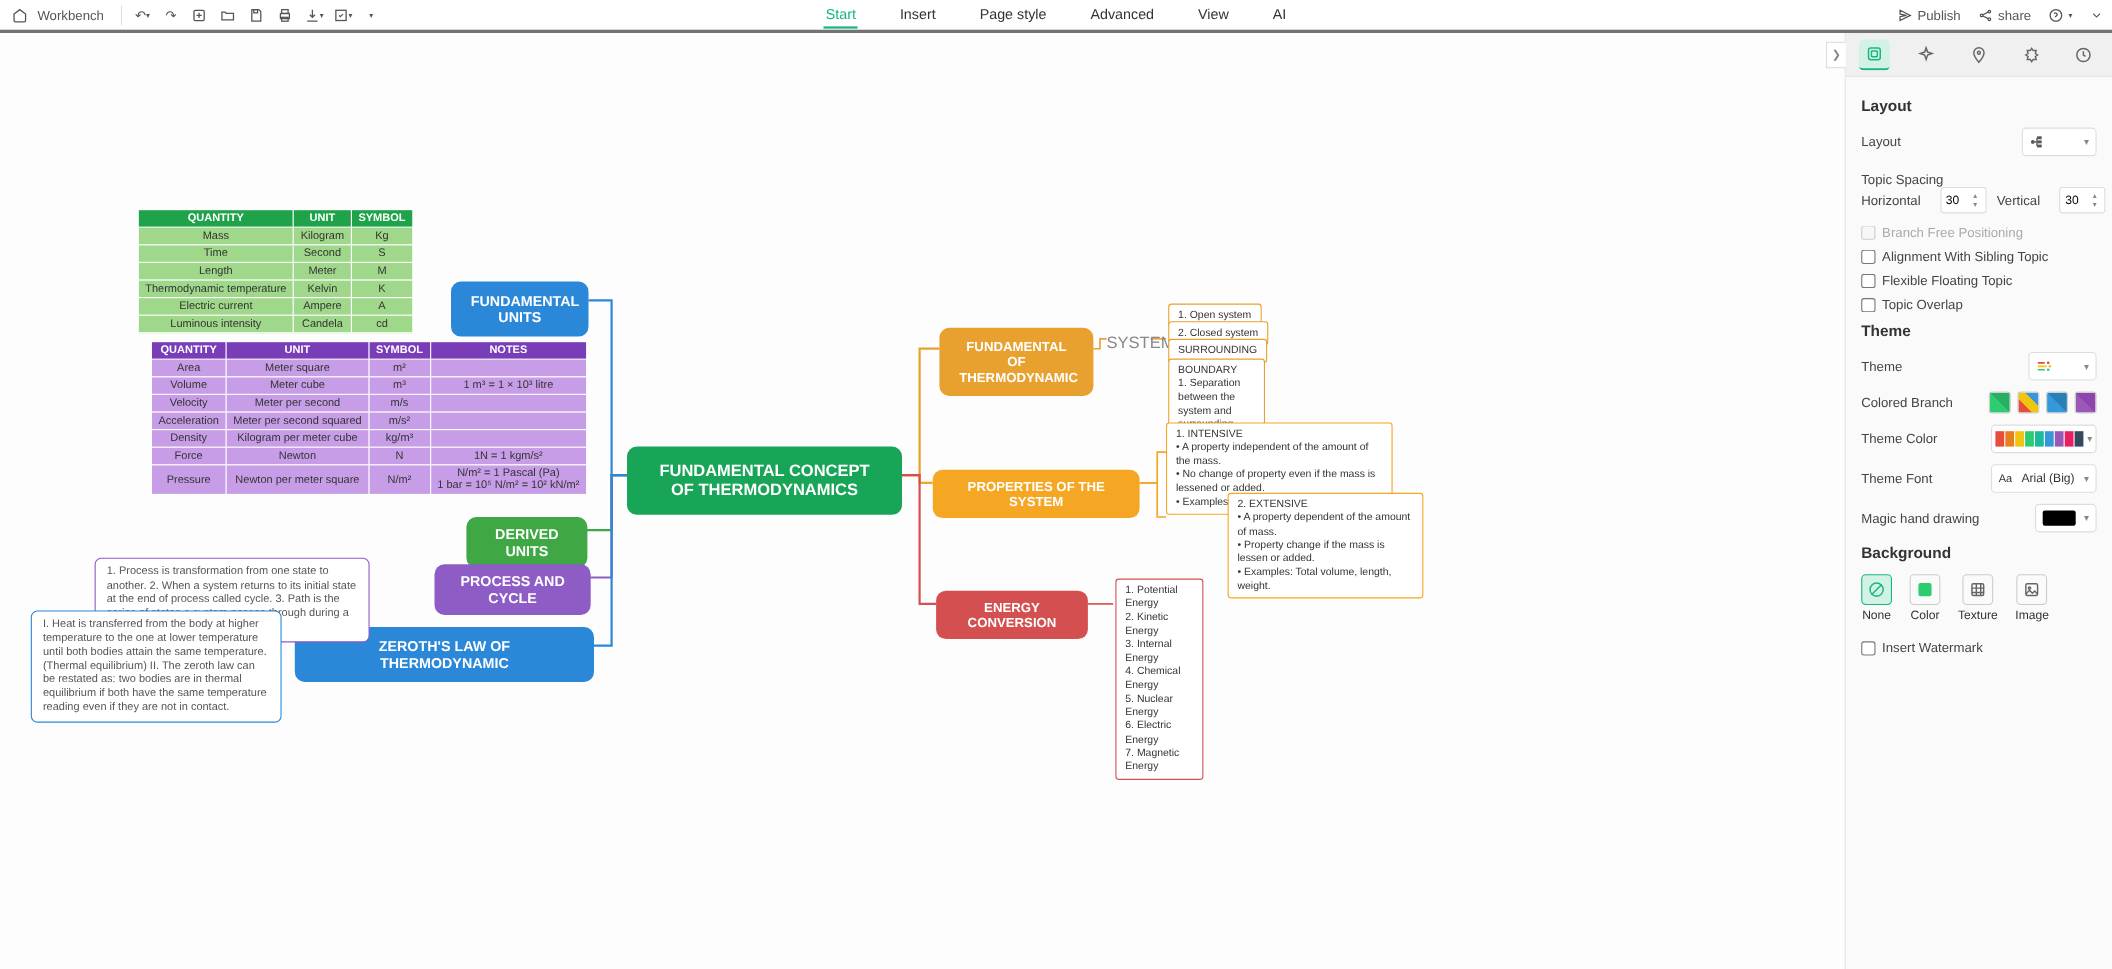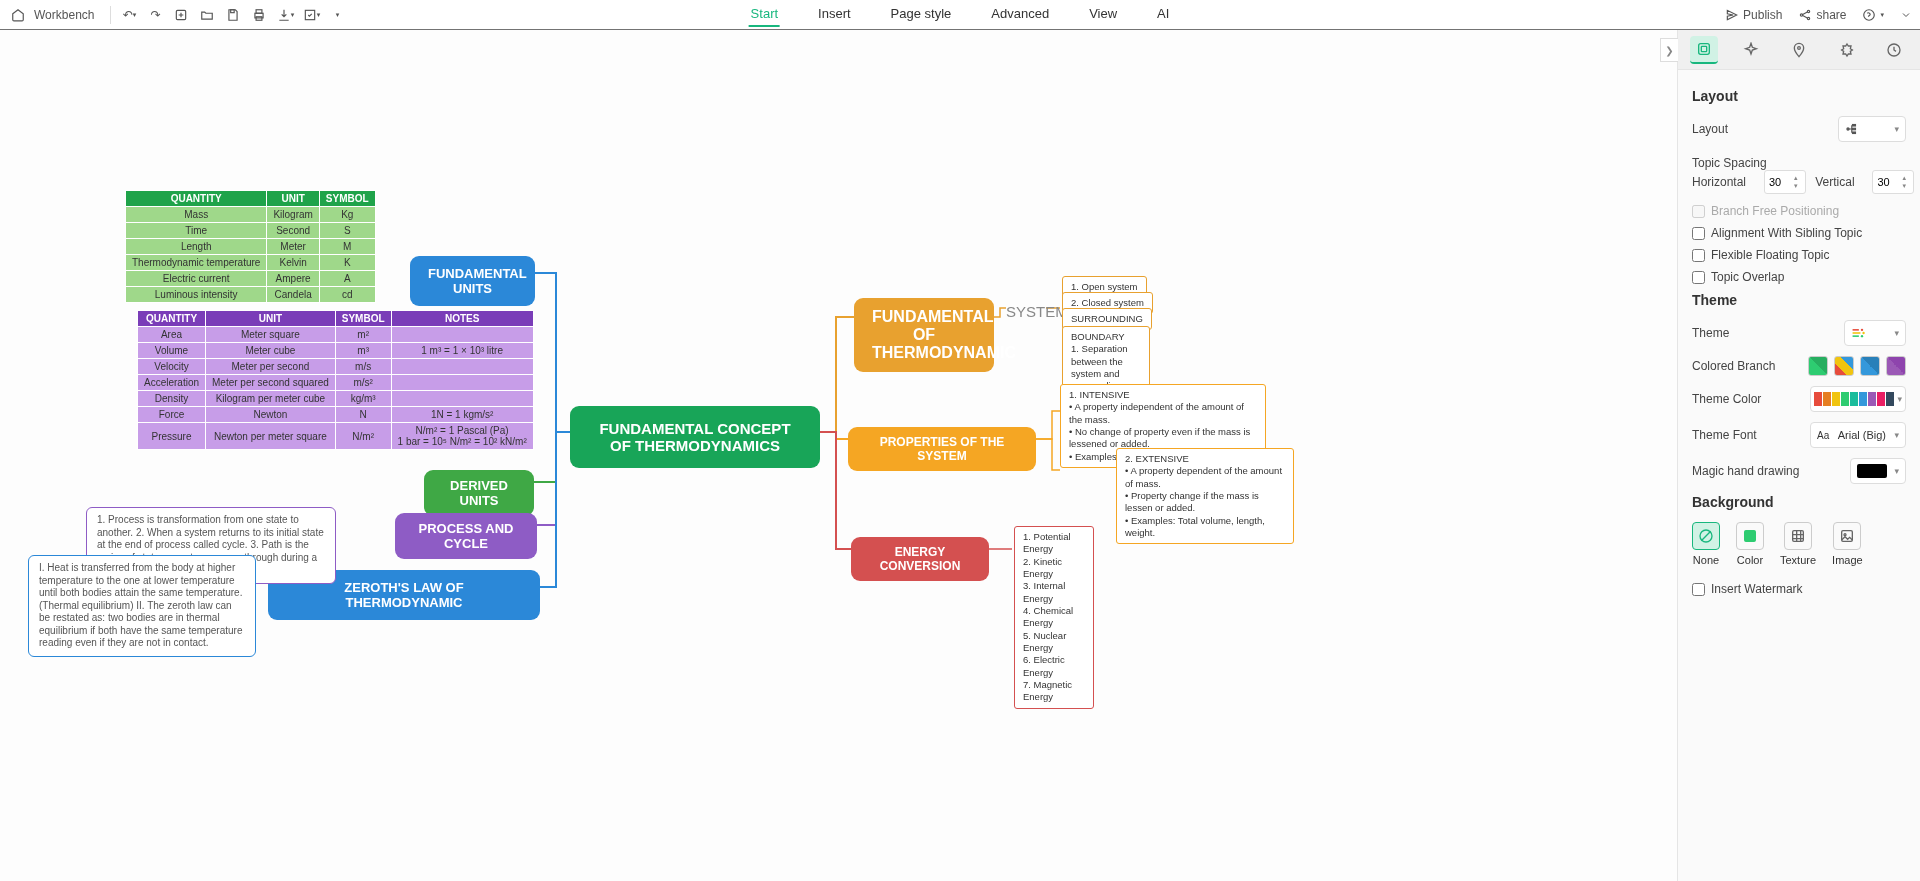--- a/index.html
+++ b/index.html
@@ -1,18 +1,18 @@
 <!DOCTYPE html>
 <html><head>
 <meta charset="utf-8">
 <style>
 *{box-sizing:border-box;margin:0;padding:0;font-family:Arial,sans-serif}
 body{background:#fff;width:1920px;height:881px;overflow:hidden;position:relative;font-size:12px;color:#333}
 
-.topbar{height:30px;display:flex;align-items:center;padding:0 8px;border-bottom:1px solid #737373;gap:4px}
+.topbar{height:30px;display:flex;align-items:center;padding:0 8px;border-bottom:3px solid #737373;gap:4px}
 .topbar .left{display:flex;align-items:center;gap:6px}
 .topbar .tb-icon{width:20px;height:20px;display:flex;align-items:center;justify-content:center;cursor:pointer;border-radius:3px;color:#555}
 .topbar .workbench{font-size:12px;color:#555;margin-right:8px}
 .topbar .sep{width:1px;height:18px;background:#ddd;margin:0 2px}
 .menus{position:absolute;left:50%;transform:translateX(-50%);display:flex;gap:36px}
 .menus .menu-item{font-size:13px;padding:4px 2px;cursor:pointer}
 .menus .menu-item.active{color:#18b77e;border-bottom:2px solid #18b77e}
 .topbar .right{margin-left:auto;display:flex;align-items:center;gap:16px}
 .topbar .right .r-item{display:flex;align-items:center;gap:4px;cursor:pointer;font-size:12px;color:#555}
 
@@ -265,21 +265,21 @@
     <tr>
           <td>Pressure</td>
           <td>Newton per meter square</td>
           <td>N/m²</td>
           <td style="white-space:pre-line">N/m² = 1 Pascal (Pa)
 1 bar = 10⁵ N/m² = 10² kN/m²</td>
         </tr>
   </tbody>
     </table>
 
-  <div class="node orange2" style="left:854px;top:268px;width:140px;font-size:16px">FUNDAMENTAL OF THERMODYNAMIC</div>
+  <div class="node orange2" style="left:854px;top:268px;width:140px;font-size:12px">FUNDAMENTAL OF THERMODYNAMIC</div>
   <div style="position:absolute;left:1006px;top:273px;font-size:15px;color:#888">SYSTEM</div>
   <div class="detail-callout" style="left:1062px;top:246px;border-color:#e8a12f">1. Open system</div>
   <div class="detail-callout" style="left:1062px;top:262px;border-color:#e8a12f">2. Closed system</div>
   <div class="detail-callout" style="left:1062px;top:278px;border-color:#e8a12f">SURROUNDING</div>
   <div class="detail-callout" style="left:1062px;top:296px;width:88px;border-color:#e8a12f;white-space:pre-line">BOUNDARY
 1. Separation between the system and surrounding.</div>
 
   <div class="node orange" style="left:848px;top:397px;width:188px;padding:8px 12px;font-size:12px">PROPERTIES OF THE SYSTEM</div>
   <div class="detail-callout" style="left:1060px;top:354px;width:206px;border-color:#f5a623;white-space:pre-line">1. INTENSIVE
 • A property independent of the amount of the mass.

